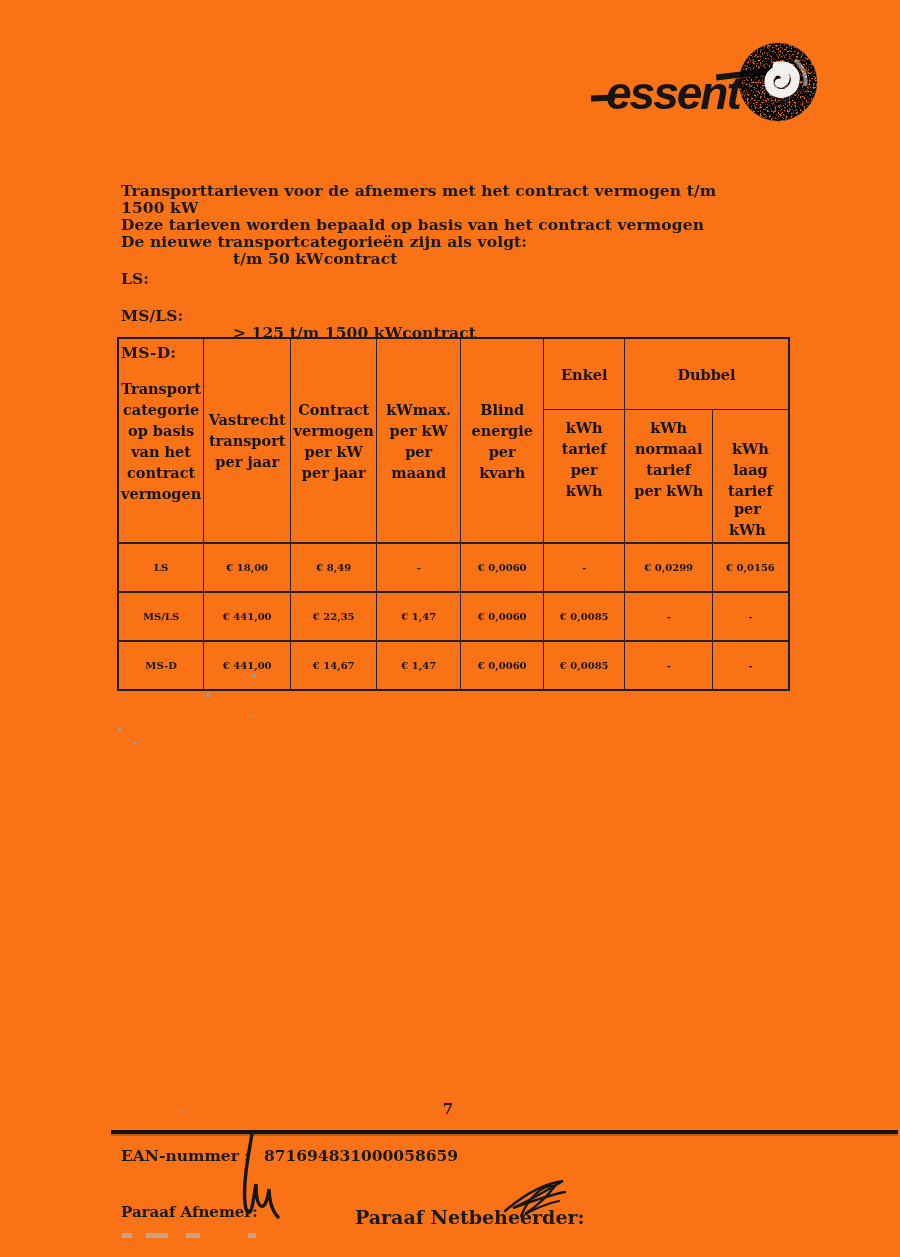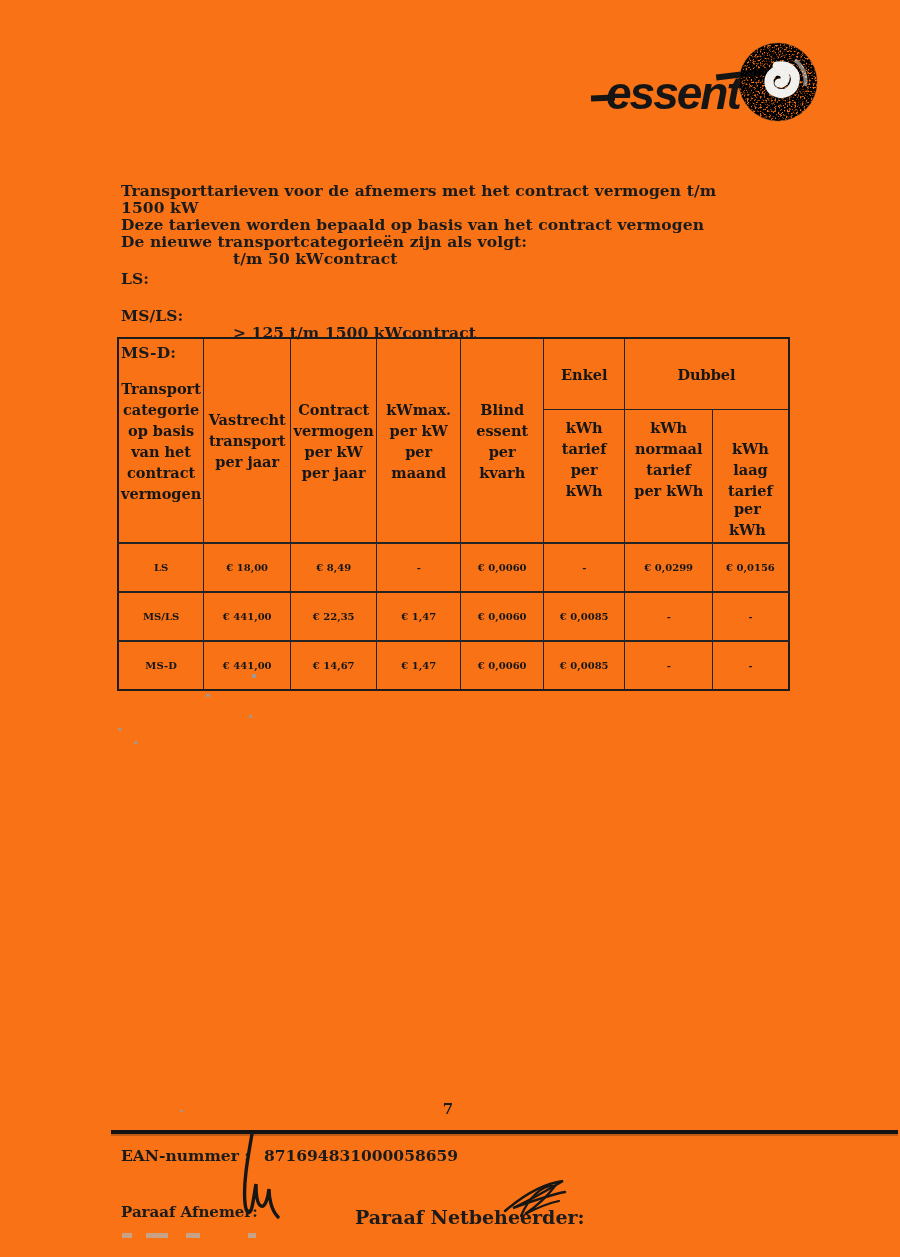--- a/index.html
+++ b/index.html
@@ -133,21 +133,21 @@
 per jaar</th>
       <th class="hcol" rowspan="2">Contract
 vermogen
 per kW
 per jaar</th>
       <th class="hcol" rowspan="2">kWmax.
 per kW
 per
 maand</th>
       <th class="hcol" rowspan="2">Blind
-essent
+energie
 per kvarh</th>
       <th>Enkel</th>
       <th colspan="2">Dubbel</th>
     </tr>
     <tr class="h-sub">
       <th>kWh
 tarief per
 kWh</th>
       <th>kWh
 normaal

